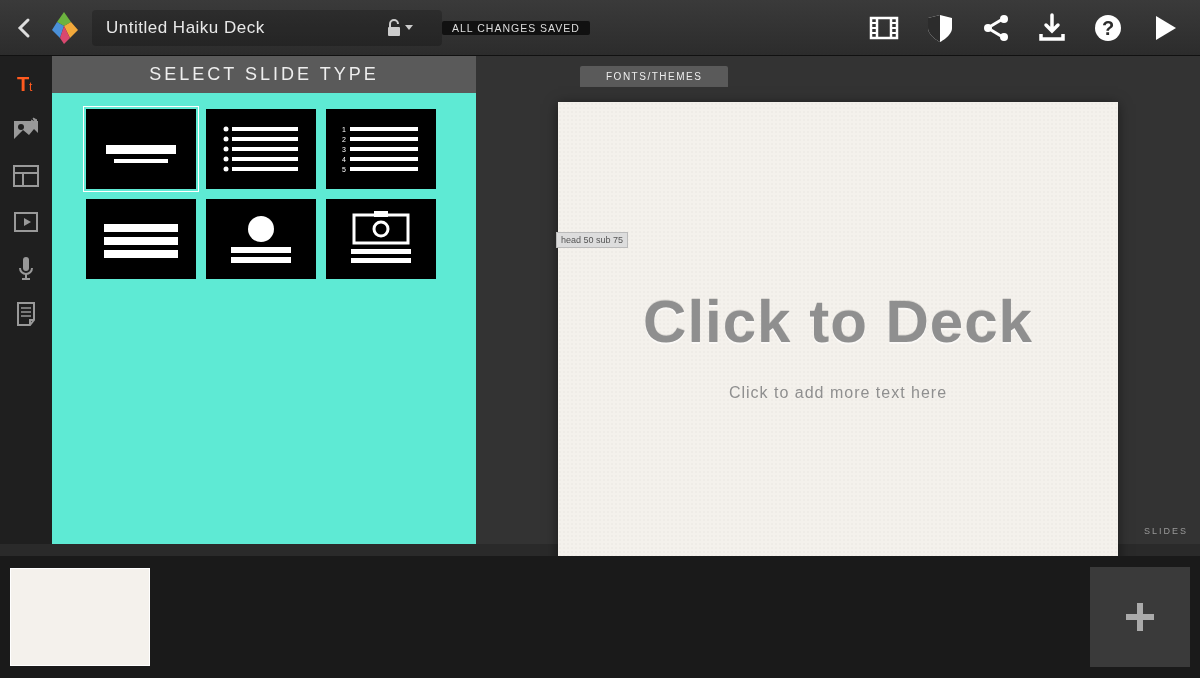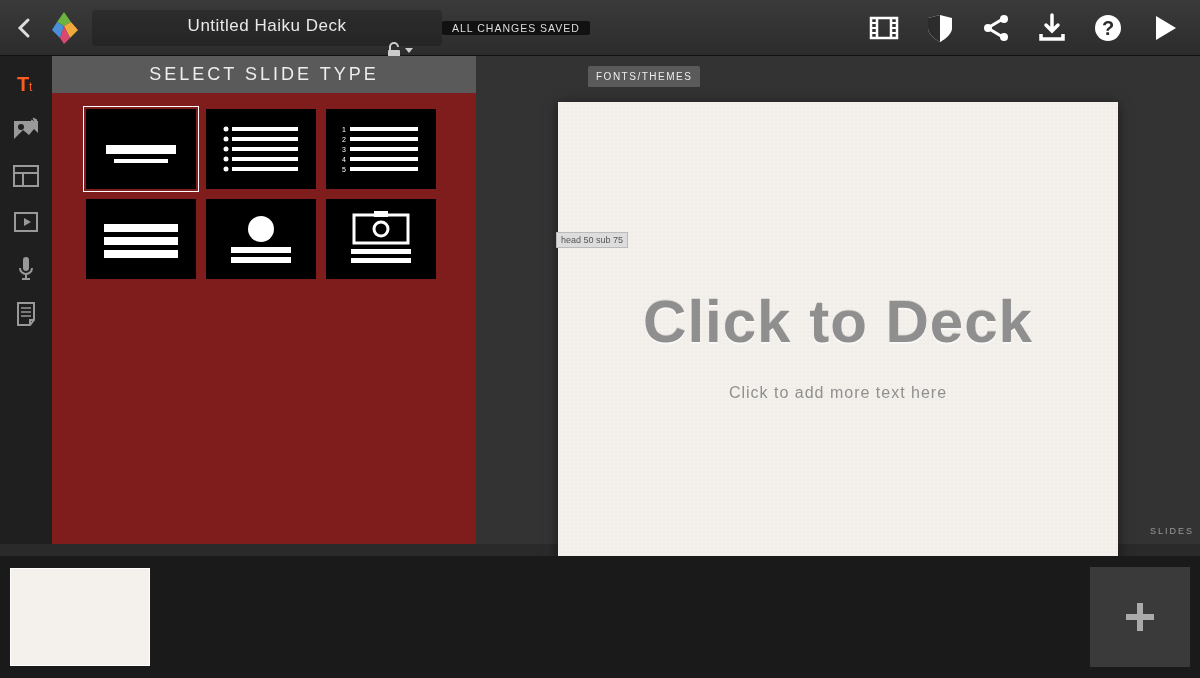--- a/index.html
+++ b/index.html
@@ -19,21 +19,20 @@
 }
 .back-btn { width: 24px; height: 24px; cursor: pointer; margin-right: 8px; }
 .logo { width: 40px; height: 40px; margin-right: 8px; }
 .title-wrap {
   background: rgba(0,0,0,0.2);
   border-radius: 4px;
   padding: 6px 14px;
   display: flex; align-items: center;
   height: 36px;
   width: 350px;
-  flex-direction: column;
 }
 .deck-title { color: #e8e8e8; font-size: 17px; font-weight: 300; letter-spacing: 0.5px; }
 .lock-wrap { margin-left: auto; margin-right: 8px; display:flex; align-items:center; gap:2px; cursor:pointer; padding: 6px;}
 .save-badge {
   background: #111; color: #ddd;
   font-size: 10.5px; letter-spacing: 1px;
   padding: 1px 10px; border-radius: 2px;
 }
 .spacer { flex: 1; }
 .top-icons { display: flex; align-items: center; gap: 24px; margin-right: 8px;}
@@ -46,21 +45,21 @@
 }
 .rail {
   width: 52px; background: #1f1f1f;
   display: flex; flex-direction: column; align-items: center;
   padding-top: 14px; gap: 18px;
 }
 .rail-item { width: 28px; height: 28px; fill:#999; cursor:pointer;}
 .rail-item.sel { fill: #ff5a1f; }
 
 .panel {
-  width: 424px; background: #7f1d1d;
+  width: 424px; background: #5eead4;
 }
 .panel-header {
   background: #5a5a5a;
   color: #eee; text-align: center;
   font-size: 18px; letter-spacing: 3px;
   padding: 8px 0;
   font-weight: 300;
 }
 .type-grid {
   display: grid; grid-template-columns: repeat(3, 110px);
@@ -75,24 +74,24 @@
 }
 .type-card.sel { outline: 1px solid #fff; outline-offset: 2px;}
 .type-card svg { width: 90px; height: 60px; }
 
 .canvas-area {
   flex: 1; position: relative;
   display:flex; align-items:flex-start; justify-content:center;
   padding-top: 32px;
 }
 .fonts-tab {
-  position:absolute; top: 10px; left: 112px;
+  position:absolute; top: 10px; left: 104px;
   background:#5a5a5a; color:#eee;
   font-size:10px; letter-spacing:1.5px;
-  padding: 5px 8px; border-radius:2px 2px 0 0;
+  padding: 5px 26px; border-radius:2px 2px 0 0;
   cursor:pointer;
 }
 .slide-canvas {
   width: 560px; height: 484px;
   background: #f4f1ec;
   background-image: radial-gradient(rgba(0,0,0,0.02) 1px, transparent 1px);
   background-size: 4px 4px;
   box-shadow: 0 2px 12px rgba(0,0,0,0.5);
   position: relative;
   display:flex; flex-direction:column; align-items:center; justify-content:center;
@@ -108,21 +107,21 @@
   letter-spacing: 1px;
   text-shadow: 0 2px 0 rgba(255,255,255,0.6), 0 -1px 0 rgba(0,0,0,0.1);
   font-family: Arial, sans-serif;
 }
 .slide-sub {
   font-size: 16px; color:#8f8f8f; margin-top: 28px;
   font-weight: 400; letter-spacing: 1px;
 }
 
 .slides-label {
-  position:absolute; top: 526px; right: 6px;
+  position:absolute; top: 526px; right: 12px;
   color:#999; font-size:9px; letter-spacing:2px;
 }
 .tray {
   position:absolute; left:0; right:0; bottom:0; height: 122px;
   background: #1a1a1a;
   display:flex; align-items:center; padding: 0 10px;
 }
 .thumb {
   width: 140px; height: 98px;
   background: #f4f1ec; border: 1px solid #fff;

